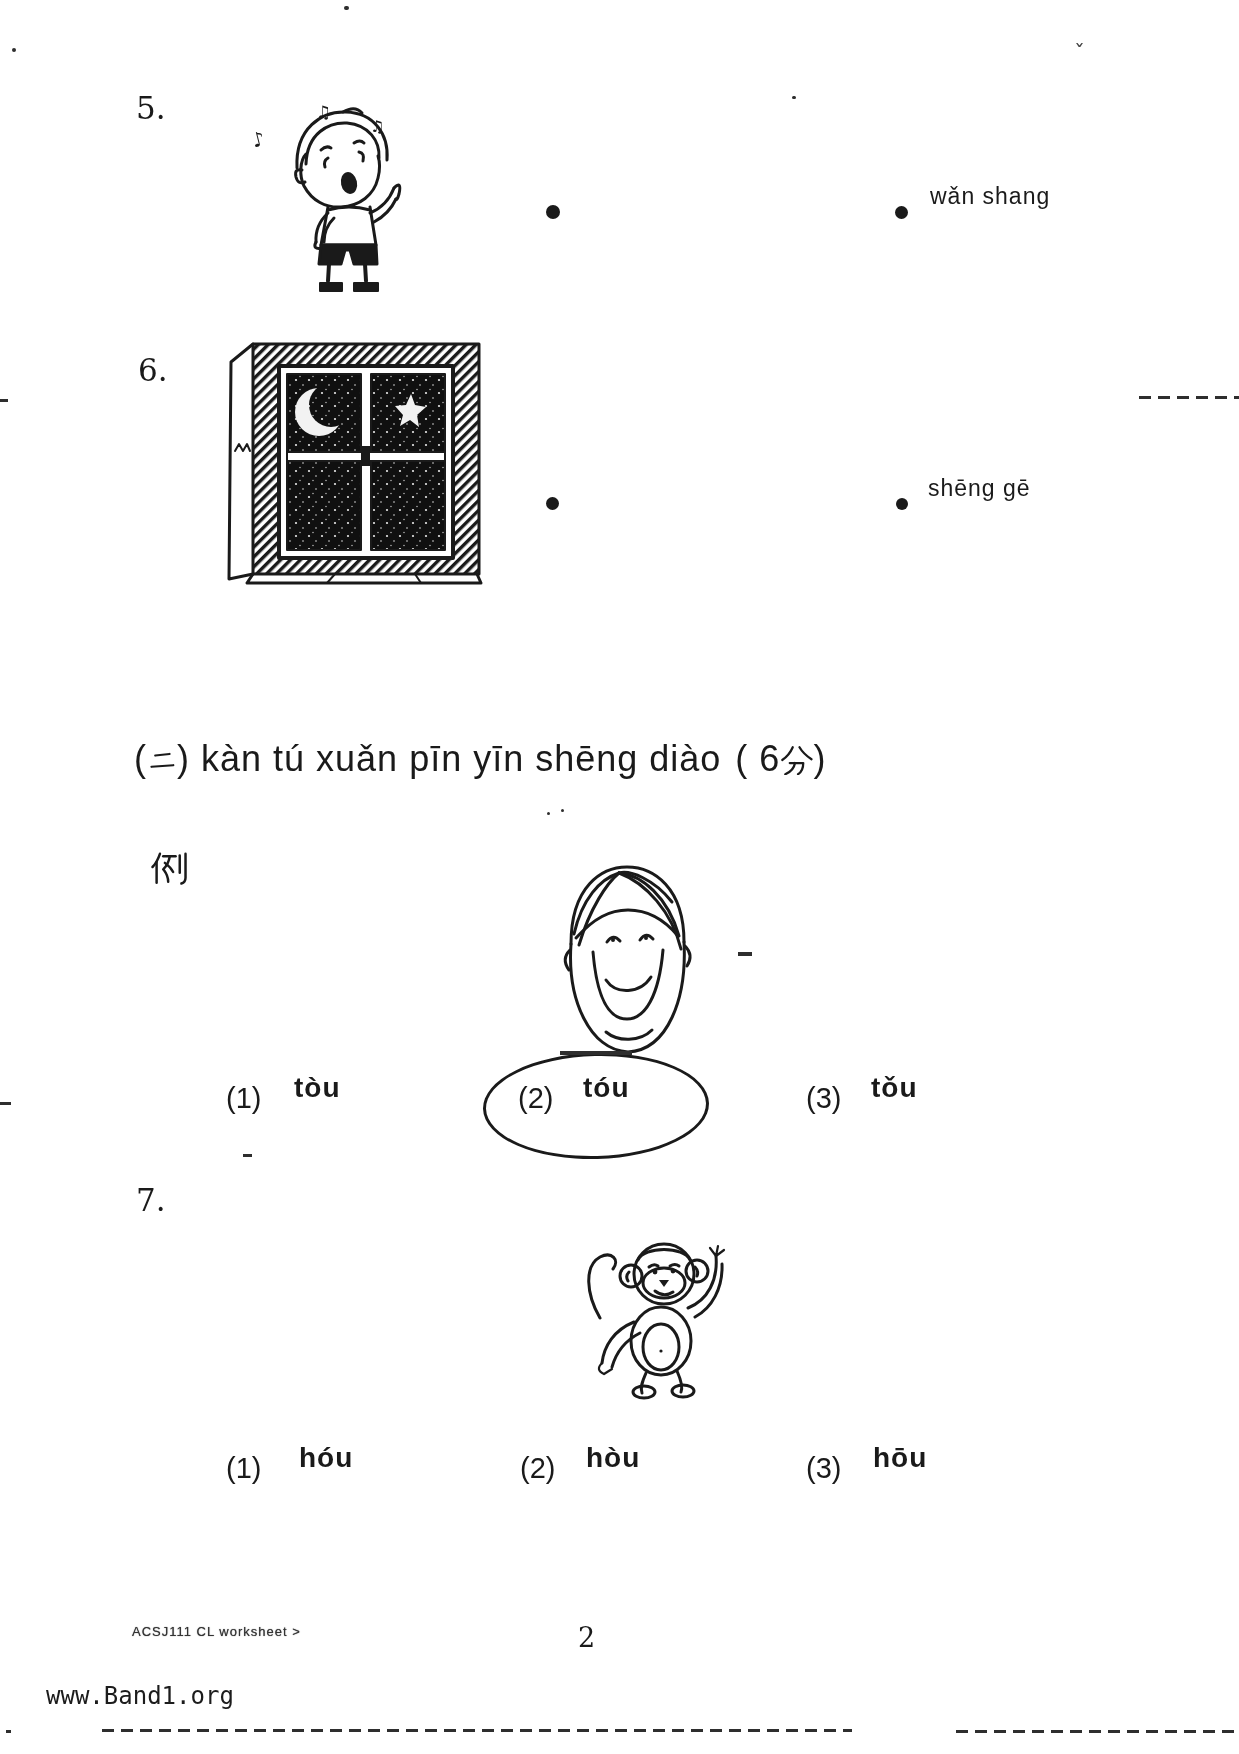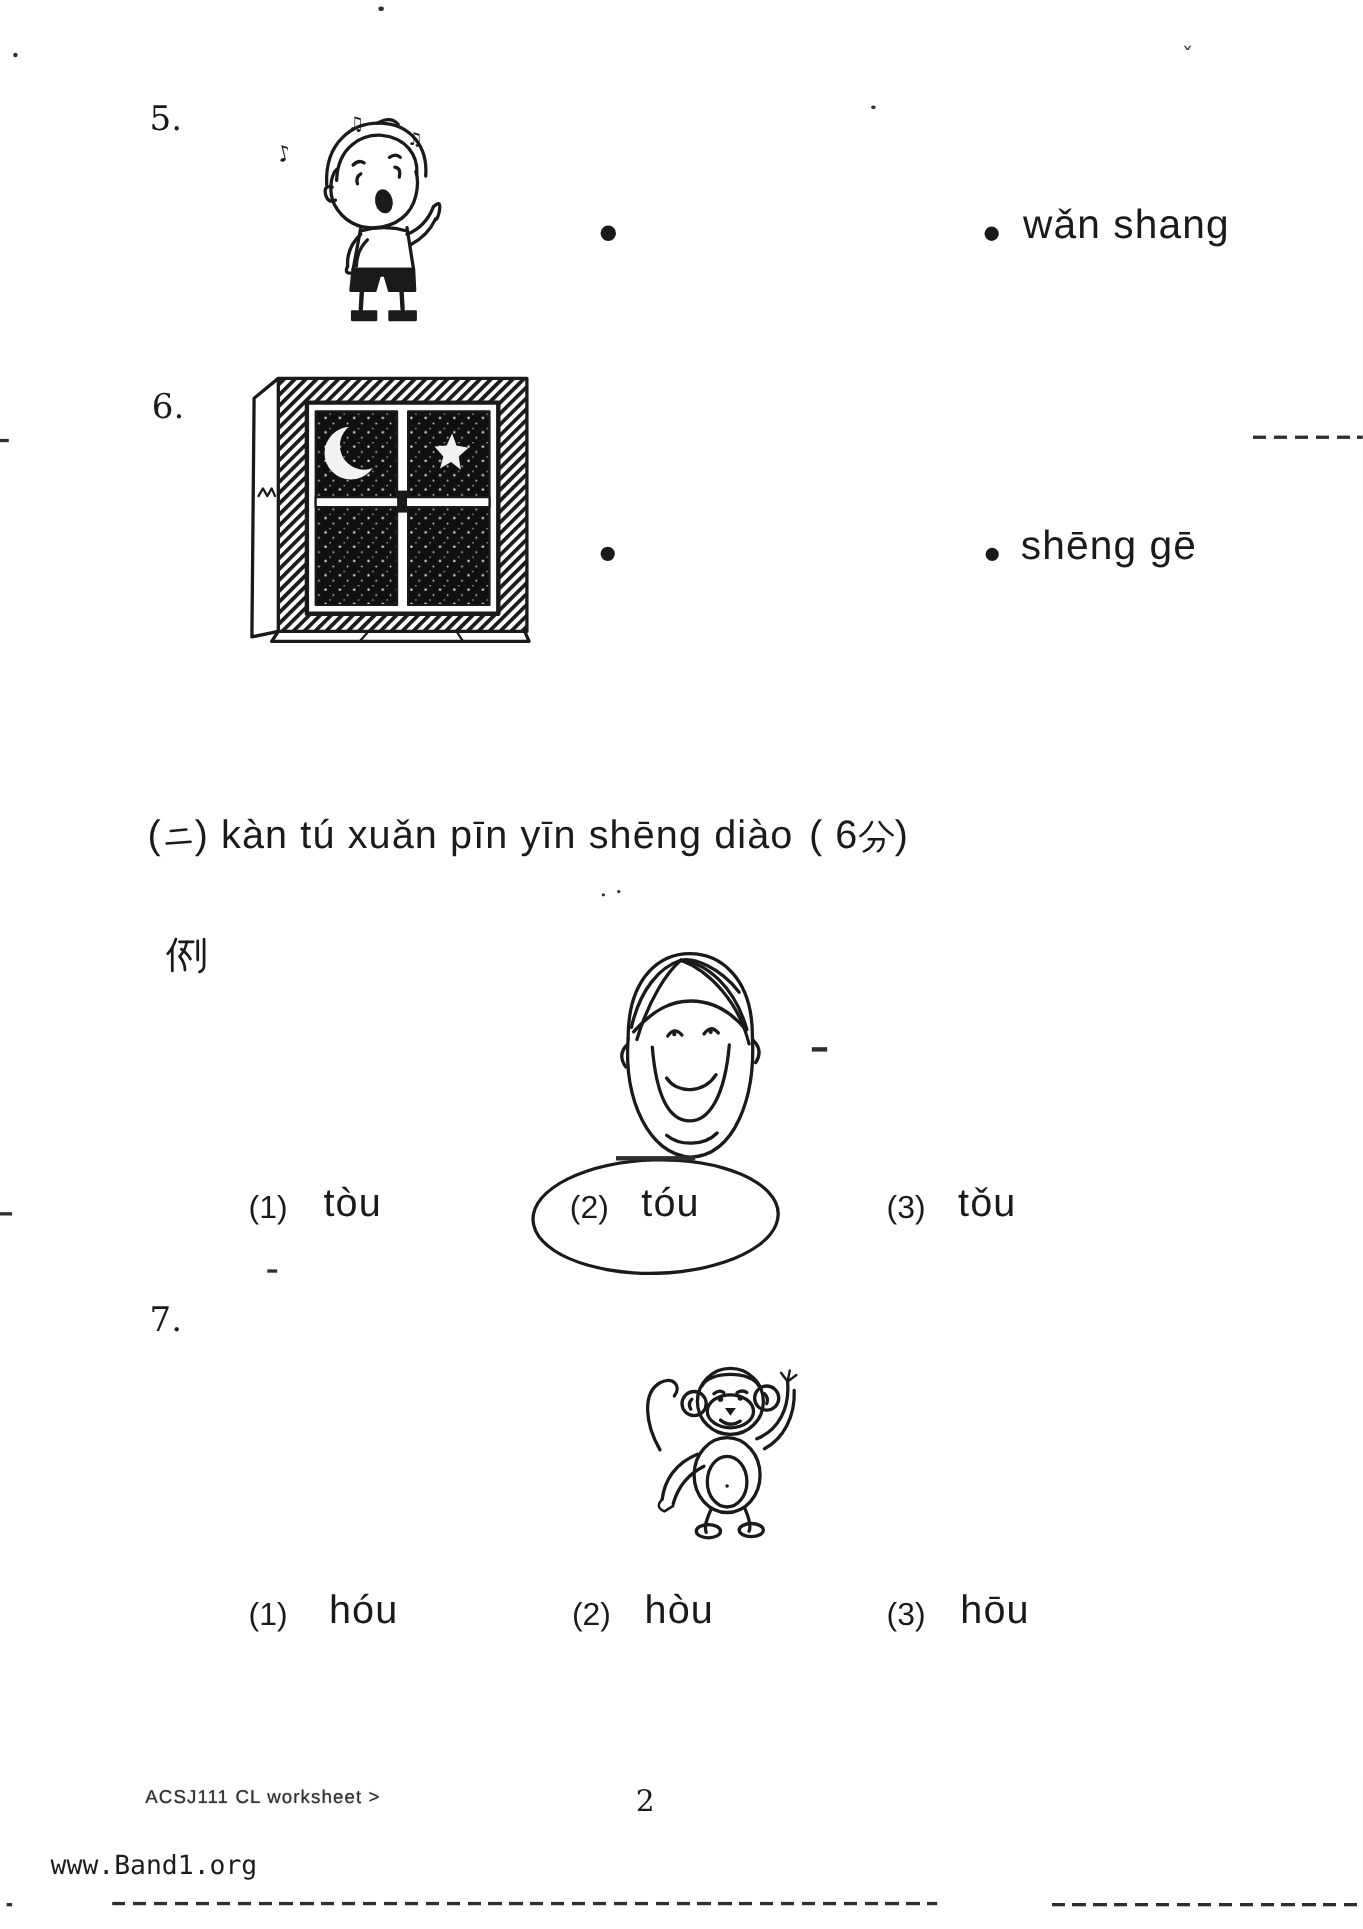--- a/index.html
+++ b/index.html
@@ -1,30 +1,30 @@
 <!DOCTYPE html>
 <html><head>
 <meta charset="utf-8">
 <style>
   html,body{margin:0;padding:0;background:#e9e9e9;}
   .page{position:relative;width:1239px;height:1754px;background:#ffffff;overflow:hidden;
         font-family:"Liberation Sans",sans-serif;color:#1a1a1a;}
   .abs{position:absolute;}
   .qnum{font-family:"DejaVu Serif",serif;font-size:31px;color:#1a1a1a;}
-  .pinyin{font-size:37px;letter-spacing:1px;}
+  .pinyin{font-size:23px;letter-spacing:1px;}
   .heading{font-size:36px;letter-spacing:1px;white-space:nowrap;}
   .opt-num{font-size:29px;}
-  .opt-label{font-size:36px;font-weight:normal;letter-spacing:1px;}
+  .opt-label{font-size:28px;font-weight:bold;letter-spacing:1px;}
   .dot{background:#1a1a1a;border-radius:50%;}
   .strip{height:3px;background:repeating-linear-gradient(90deg,#2e2e2e 0 12px,transparent 12px 19px);}
   .artifact{background:#2e2e2e;}
   .sr{position:absolute;width:1px;height:1px;overflow:hidden;clip:rect(0 0 0 0);white-space:nowrap;}
   .hz{display:inline-block;vertical-align:-4px;}
   .ellipse{border:3px solid #1a1a1a;border-radius:50%;transform:rotate(-1.5deg);}
-  .footer-code{font-size:17px;color:#333;letter-spacing:1px;text-shadow:0 0 1px #555;}
+  .footer-code{font-size:13px;color:#333;letter-spacing:1px;text-shadow:0 0 1px #555;}
   .pageno{font-family:"DejaVu Serif",serif;font-size:27px;}
   .watermark{font-family:"DejaVu Sans Mono",monospace;font-size:24px;color:#1c1c1c;}
   .mark{color:#444;font-size:22px;font-family:"DejaVu Sans",sans-serif;}
   svg .ink{stroke:#1a1a1a;stroke-width:3;fill:none;stroke-linecap:round;stroke-linejoin:round;}
 </style>
 </head>
 <body>
 
 <div class="page">
 

